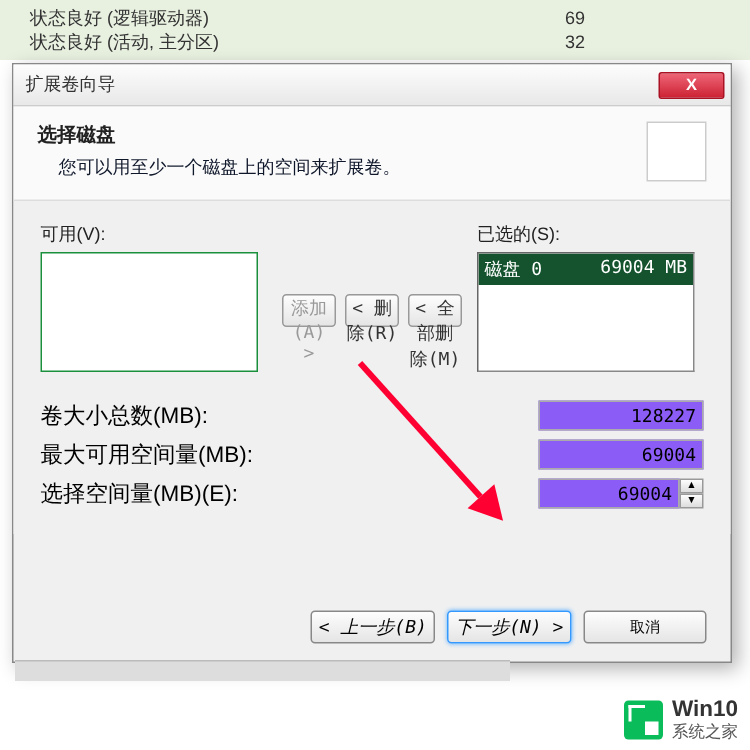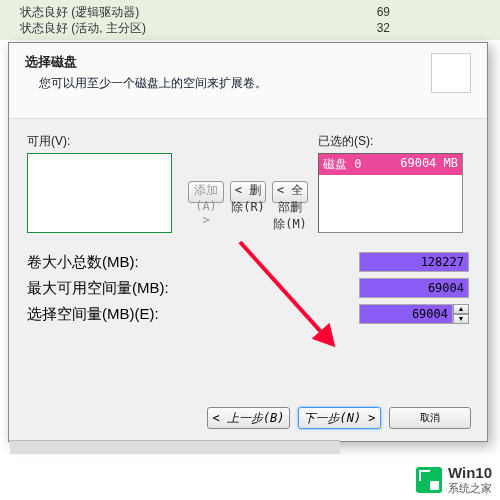--- a/index.html
+++ b/index.html
@@ -7,34 +7,34 @@
   
   .bg-partial { position: absolute; top: 0; left: 0; right: 0; height: 40px; background: #e8f0e0; padding: 4px 20px; font-size: 12px; color: #333; }
   .bg-row { display: flex; justify-content: space-between; line-height: 16px; }
   .bg-row span:last-child { margin-right: 90px; }
   
   .dialog { position: absolute; top: 42px; left: 8px; width: 480px; height: 400px; background: #f0f0f0; border: 1px solid #888; box-shadow: 4px 4px 12px rgba(0,0,0,0.3); }
   .titlebar { height: 28px; background: linear-gradient(#fdfdfd, #e8e8e8); border-bottom: 1px solid #ccc; display: flex; align-items: center; padding: 0 4px 0 8px; font-size: 12px; color: #333; }
   .titlebar-text { flex: 1; }
   .close-btn { width: 44px; height: 18px; background: linear-gradient(#e67, #c23); border: 1px solid #a12; border-radius: 2px; color: #fff; display: flex; align-items: center; justify-content: center; font-size: 11px; font-weight: bold; cursor: pointer; }
   
-  .header-section { padding: 10px 16px 25px 16px; background: #fafafa; border-bottom: 1px solid #ddd; display: flex; }
+  .header-section { padding: 10px 16px 12px 16px; background: #fafafa; border-bottom: 1px solid #ddd; display: flex; }
   .header-text { flex: 1; }
   .header-title { font-weight: bold; font-size: 13px; color: #222; margin-bottom: 4px; }
   .header-sub { font-size: 12px; color: #0f172a; margin-left: 14px; }
   .header-icon { width: 40px; height: 40px; background: #fff; border: 1px solid #ccc; margin-left: 8px; }
   
   .body-section { padding: 14px 18px; background: #f0f0f0; }
   .two-col { display: flex; gap: 10px; }
   .col-left, .col-right { flex: 1; }
   .col-label { font-size: 12px; color: #222; margin-bottom: 3px; }
   .listbox { width: 145px; height: 80px; background: #fff; border: 1px solid #888; border-top-color:#666; border-left-color:#666; font-size: 12px; overflow: hidden; }
   .listbox.green-border { border-color: #1a8f3c; }
   .listbox-item { padding: 2px 4px; font-family: SimSun, monospace; font-size: 12px; }
-  .listbox-item.selected { background: #ec4899; color: #fff; display:flex; justify-content:space-between;}
+  .listbox-item.selected { background: #14532d; color: #fff; display:flex; justify-content:space-between;}
   
   .col-mid { width: 120px; display: flex; flex-direction: row; gap: 6px; padding-top: 18px; align-items: center; }
   .mid-btn { width: 106px; height: 22px; background: linear-gradient(#fdfdfd,#e5e5e5); border: 1px solid #999; border-radius: 3px; font-size: 12px; font-family: SimSun, monospace; cursor: pointer; color:#333;}
   .mid-btn.disabled { color: #999; }
   
   .form-rows { margin-top: 16px; }
   .form-row { display: flex; align-items: center; height: 26px; }
   .form-row-label { width: 190px; font-size: 15px; }
   .ro-field { width: 110px; height: 20px; border: 1px solid #aaa; background: #8b5cf6; padding: 1px 4px; font-size: 12px; font-family: monospace; text-align: right; }
   .spinner-wrap { display: flex; }
@@ -67,20 +67,26 @@
     <span>状态良好 (逻辑驱动器)</span>
     <span>69</span>
   </div>
   <div class="bg-row">
     <span>状态良好 (活动, 主分区)</span>
     <span>32</span>
   </div>
 </div>
 
 <div class="dialog">
+  <div class="titlebar">
+    <span class="titlebar-text">扩展卷向导</span>
+    <div class="close-btn">
+      <span>X</span>
+    </div>
+  </div>
 
   <div class="header-section">
     <div class="header-text">
       <div class="header-title">选择磁盘</div>
       <div class="header-sub">您可以用至少一个磁盘上的空间来扩展卷。</div>
     </div>
     <div class="header-icon"></div>
   </div>
 
   <div class="body-section">

